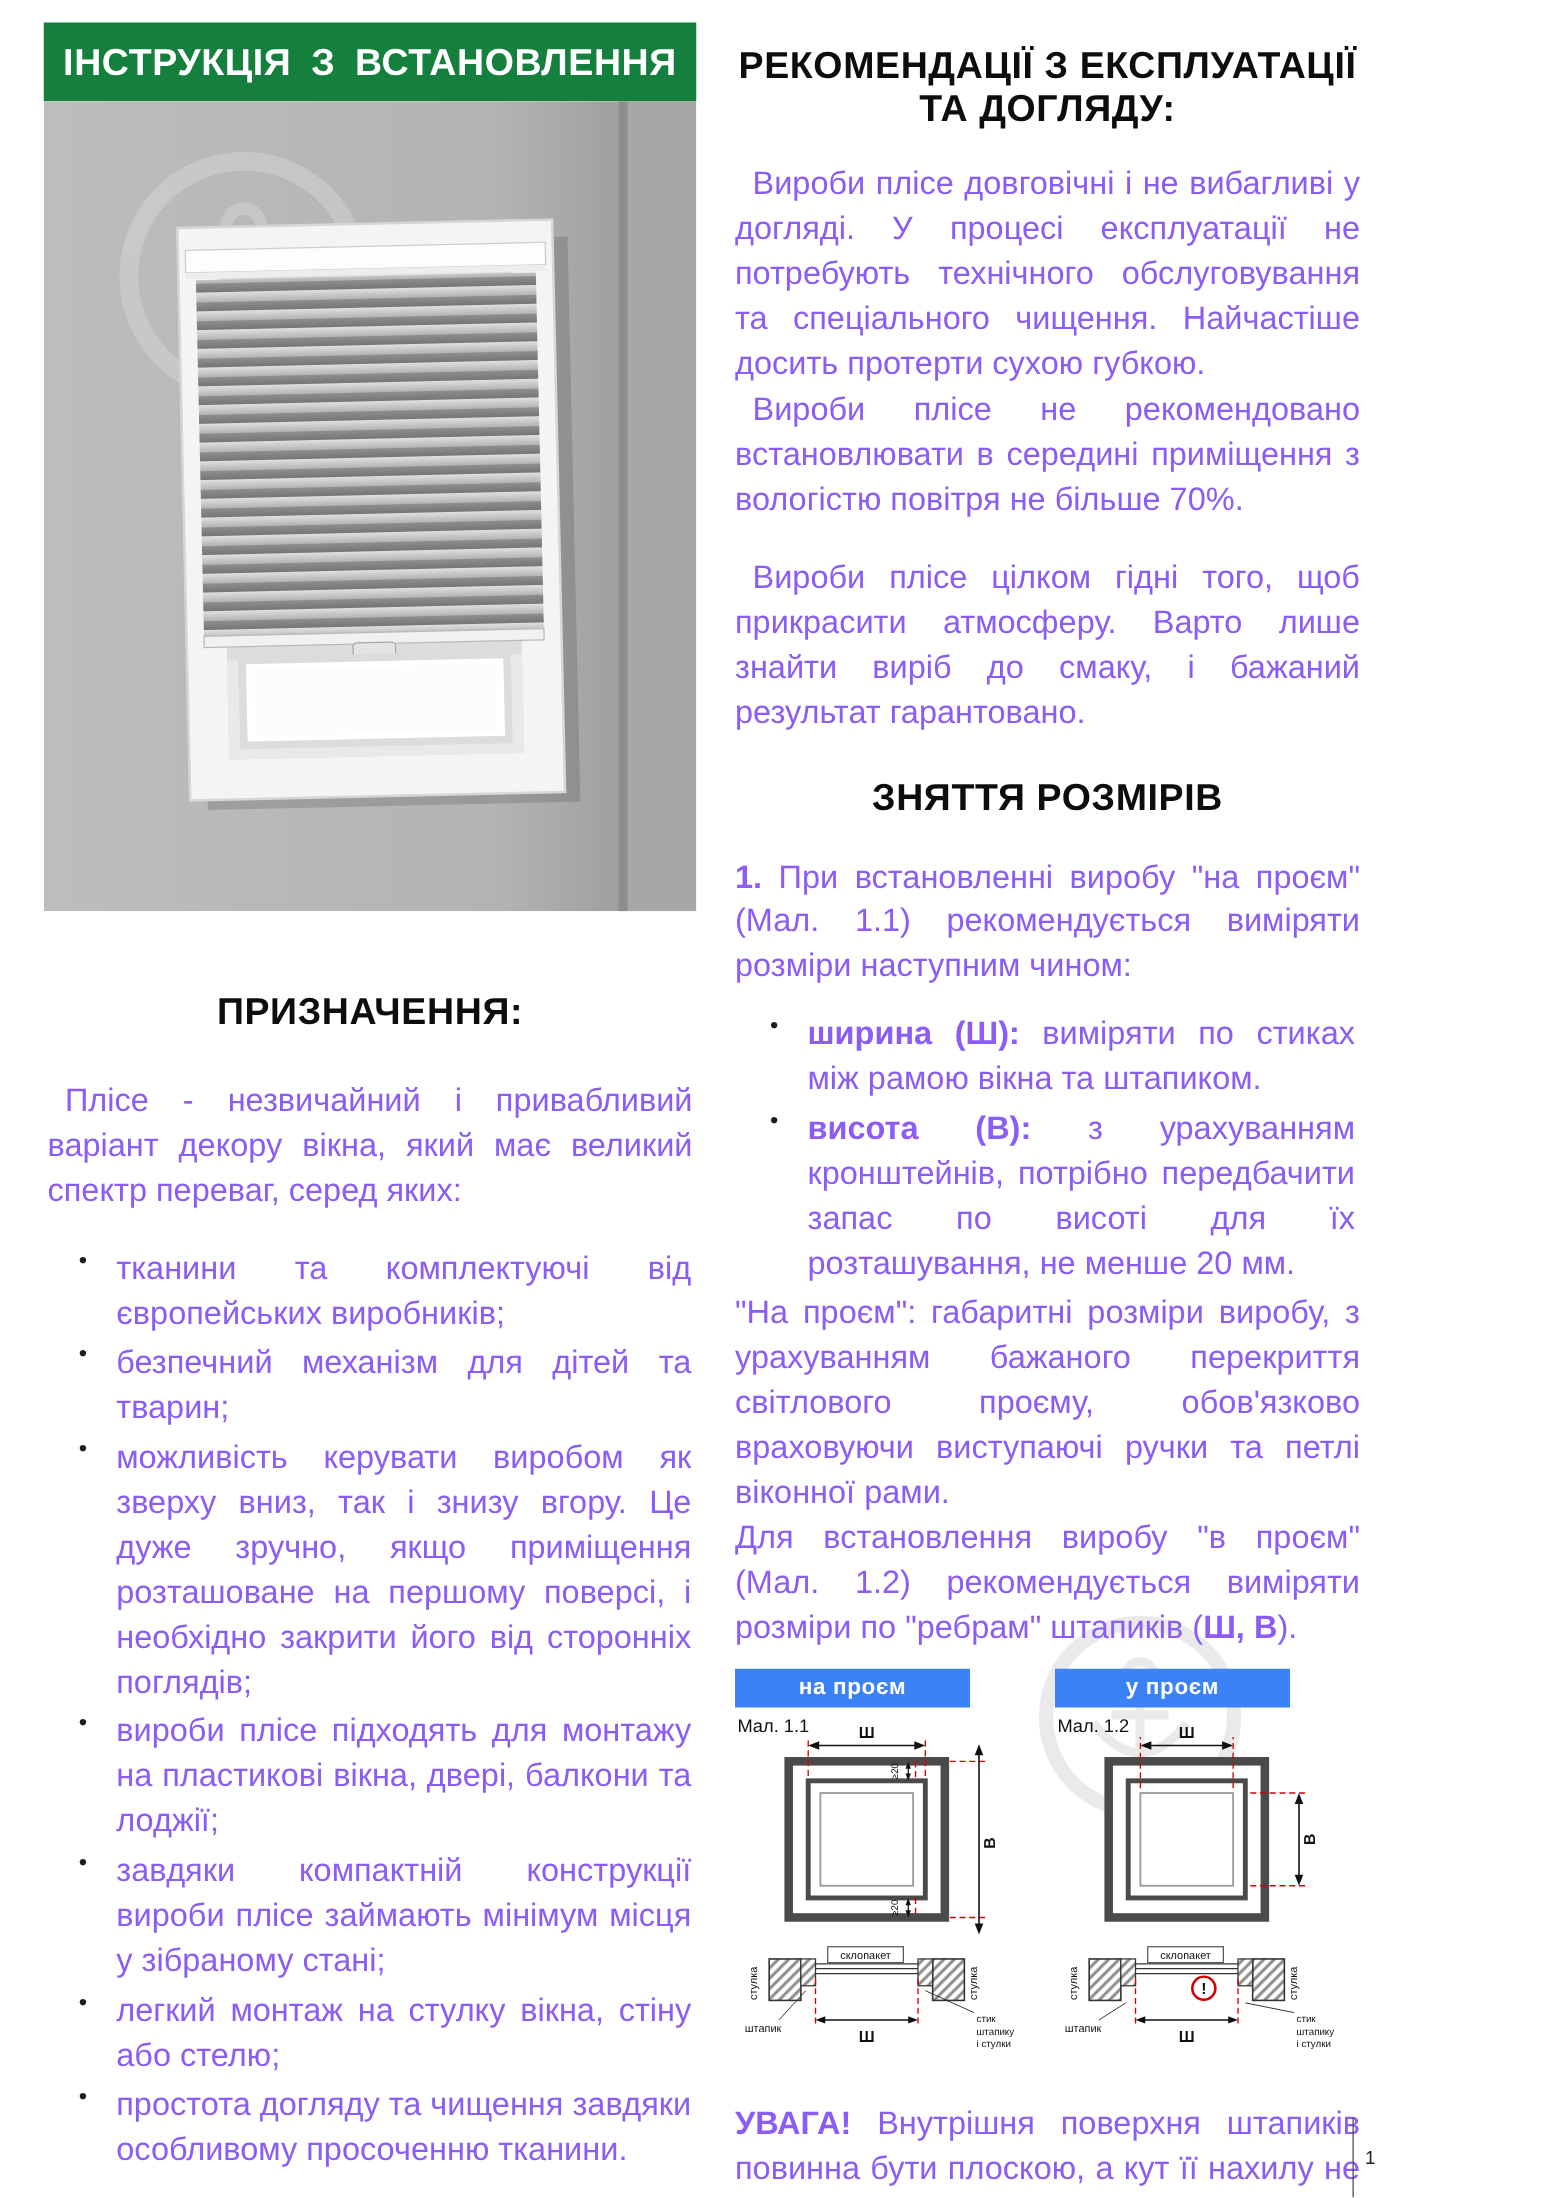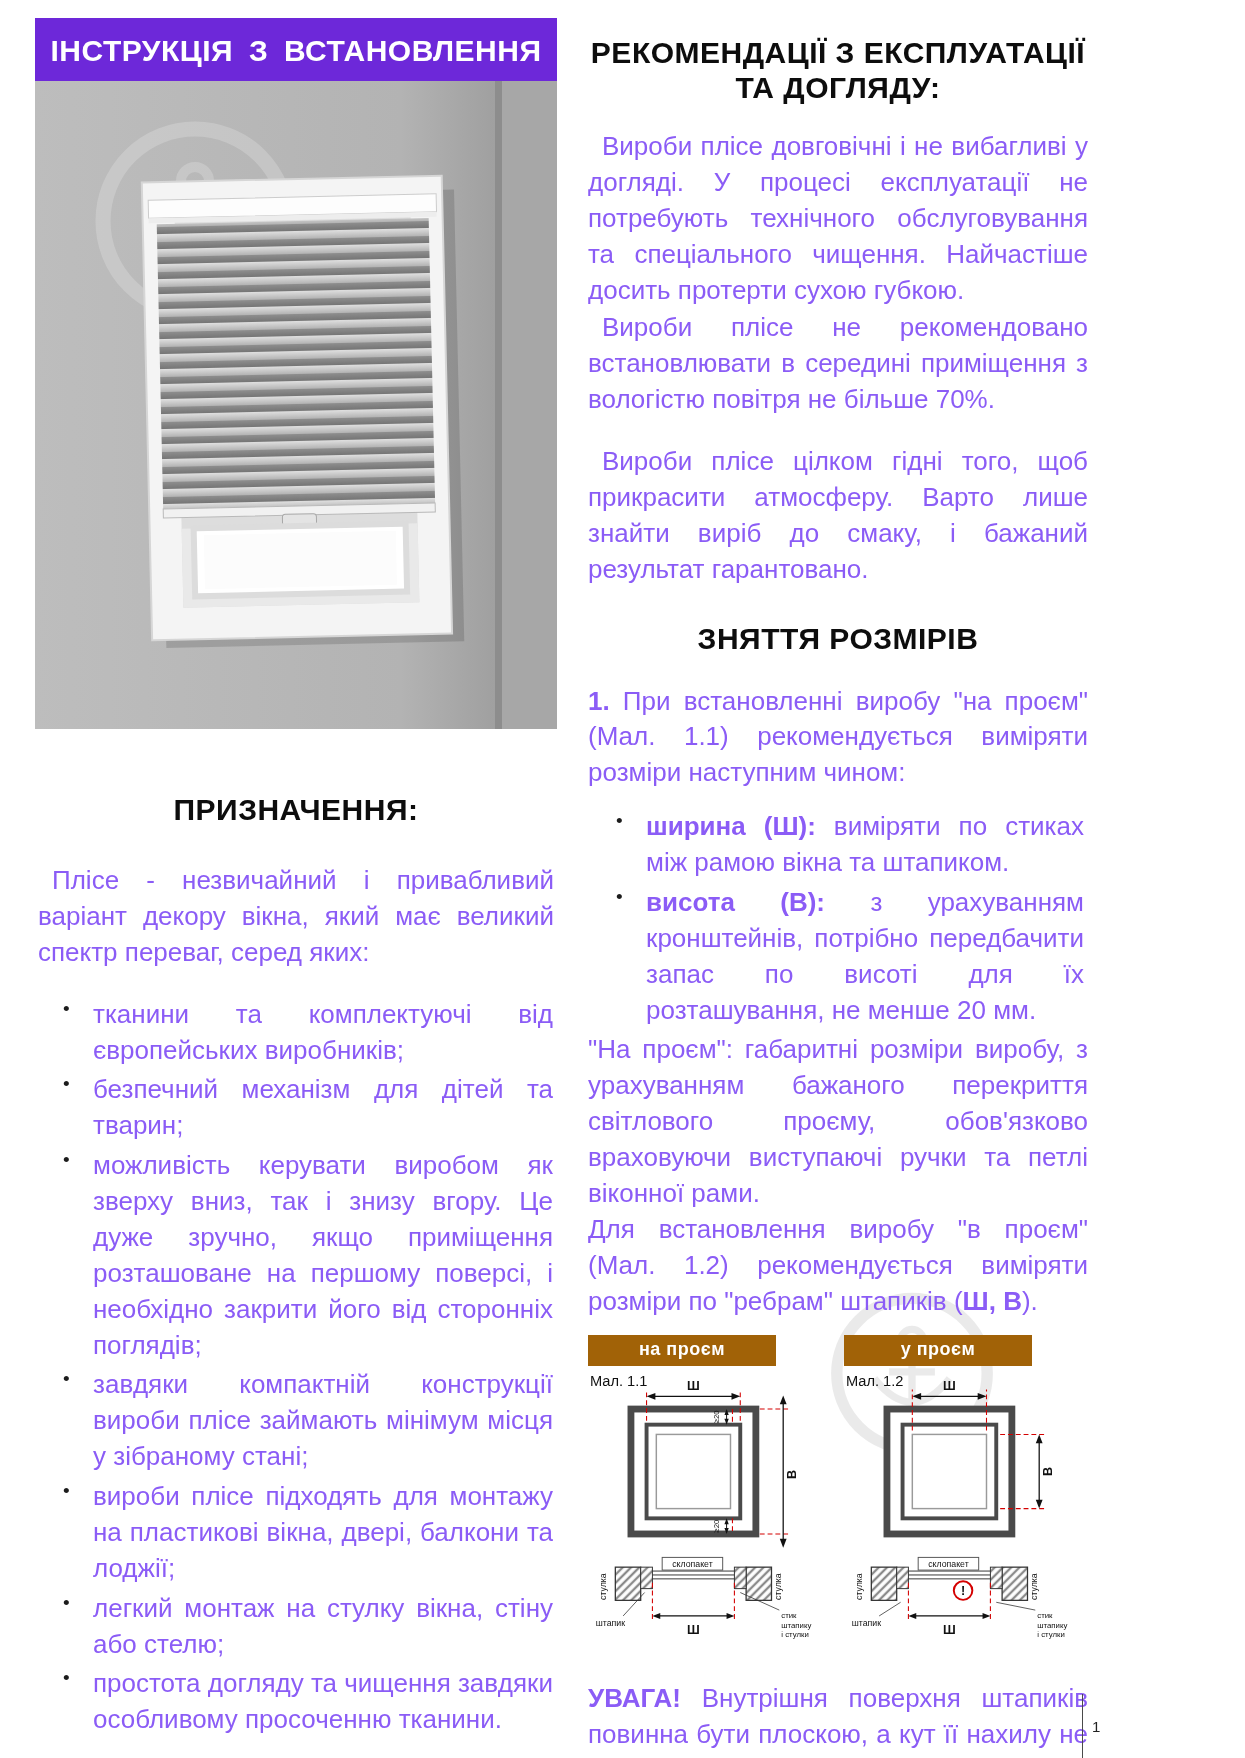--- a/index.html
+++ b/index.html
@@ -8,21 +8,21 @@
     width:1245px; height:1758px; position:relative; overflow:hidden;
     font-family:"Liberation Sans", sans-serif; color:#161616;
   }
 
   
   .col-left  { position:absolute; left:35px;  top:18px; width:522px; }
   .col-right { position:absolute; left:588px; top:16px; width:500px; }
 
   
   .left-header {
-    background:#6d28d9; color:#ffffff; text-align:center;
+    background:#15803d; color:#ffffff; text-align:center;
     font-weight:bold; font-size:30px; line-height:1.17;
     letter-spacing:.5px; word-spacing:7px;
     padding:15px 6px 13px;
   }
   .illustration { width:522px; height:648px; line-height:0; }
 
   .h-big {
     font-weight:bold; font-size:30px; text-align:center;
     letter-spacing:.5px; color:#0d0d0d;
   }
@@ -49,21 +49,21 @@
   .measure-intro { margin-top:28px; }
   ul.measure-list { margin-top:18px; }
   .p-na { margin-top:2px; }
   .p-v  { margin-top:0; }
   .b { font-weight:bold; }
 
   
   .panels { display:flex; gap:12px; margin-top:16px; }
   .panel { width:244px; }
   .panel-bar {
-    width:188px; background:#a16207; color:#ffffff;
+    width:188px; background:#3b82f6; color:#ffffff;
     font-weight:bold; font-size:18px; text-align:center;
     padding:4px 0 6px; letter-spacing:.5px;
   }
   .panel svg { width:244px; height:293px; display:block; }
 
   svg text { font-family:"Liberation Sans", sans-serif; fill:#111111; }
   .figlbl { font-size:15px; }
   .dim    { font-size:13px; font-weight:bold; }
   .sm     { font-size:9px; }
   .xs     { font-size:8px; }
@@ -150,22 +150,22 @@
   </div>
 
   <h2 class="h-big purpose-heading">ПРИЗНАЧЕННЯ:</h2>
 
   <p class="body-text indent purpose-intro">Плісе - незвичайний і привабливий варіант декору вікна, який має великий спектр переваг, серед яких:</p>
 
   <ul class="bullet-list body-text">
     <li>тканини та комплектуючі від європейських виробників;</li>
     <li>безпечний механізм для дітей та тварин;</li>
     <li>можливість керувати виробом як зверху вниз, так і знизу вгору. Це дуже зручно, якщо приміщення розташоване на першому поверсі, і необхідно закрити його від сторонніх поглядів;</li>
+    <li>вироби плісе підходять для монтажу на пластикові вікна, двері, балкони та лоджії;</li>
     <li>завдяки компактній конструкції вироби плісе займають мінімум місця у зібраному стані;</li>
-    <li>вироби плісе підходять для монтажу на пластикові вікна, двері, балкони та лоджії;</li>
     <li>легкий монтаж на стулку вікна, стіну або стелю;</li>
     <li>простота догляду та чищення завдяки особливому просоченню тканини.</li>
   </ul>
 </div>
 
 <div class="col-right">
 
   <h2 class="h-big care-heading">
     <div>РЕКОМЕНДАЦІЇ З ЕКСПЛУАТАЦІЇ</div>
     <div>ТА ДОГЛЯДУ:</div>

